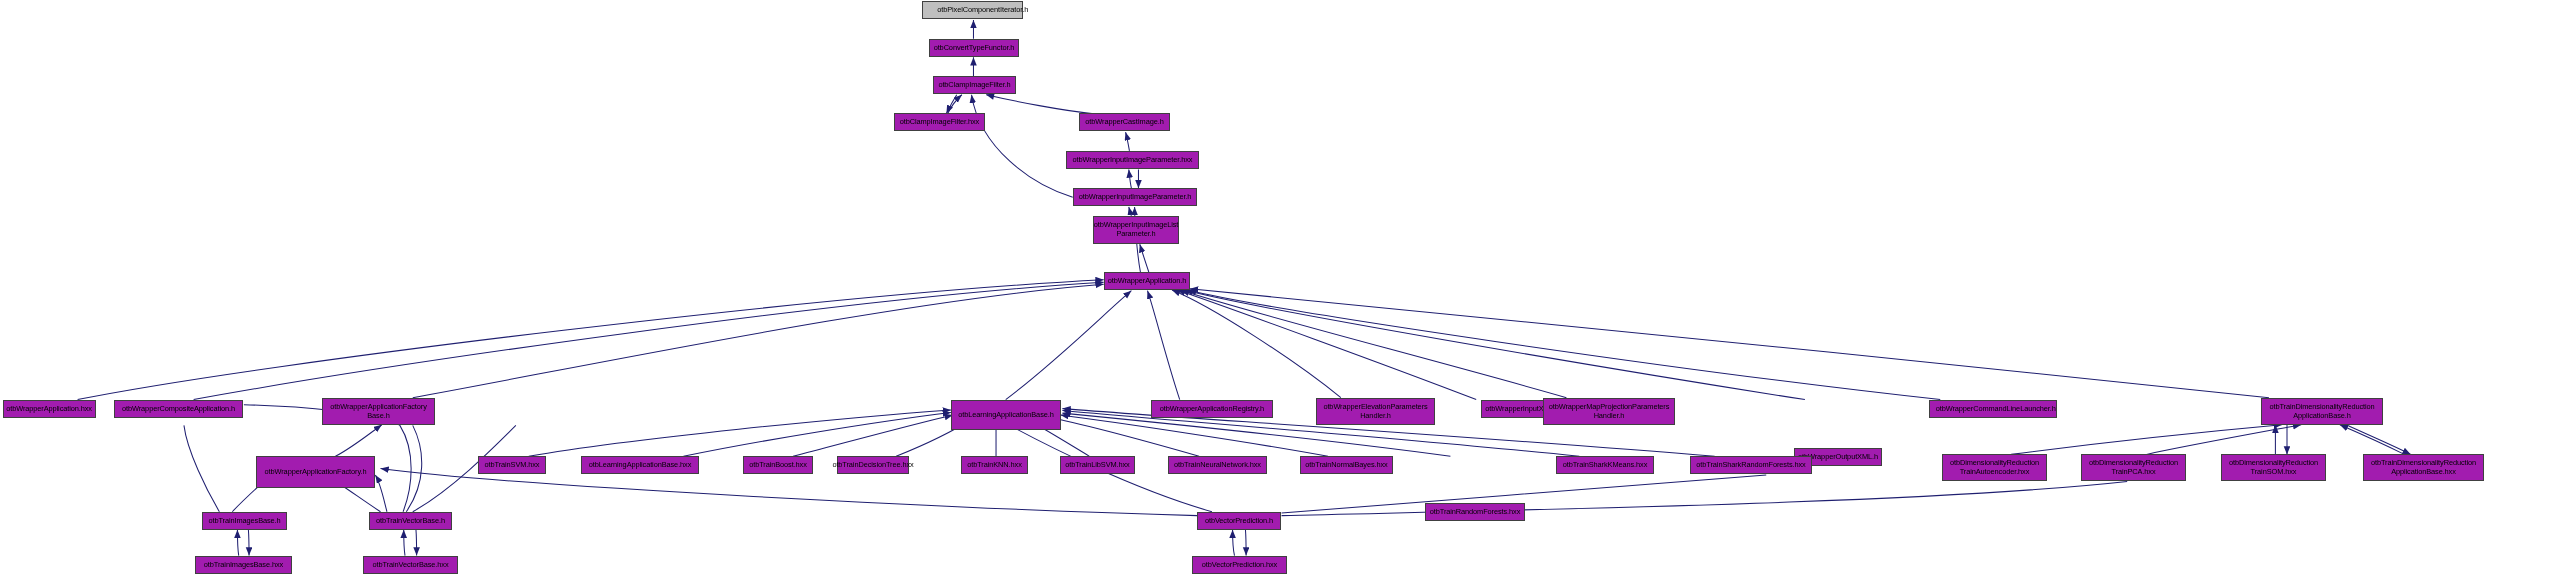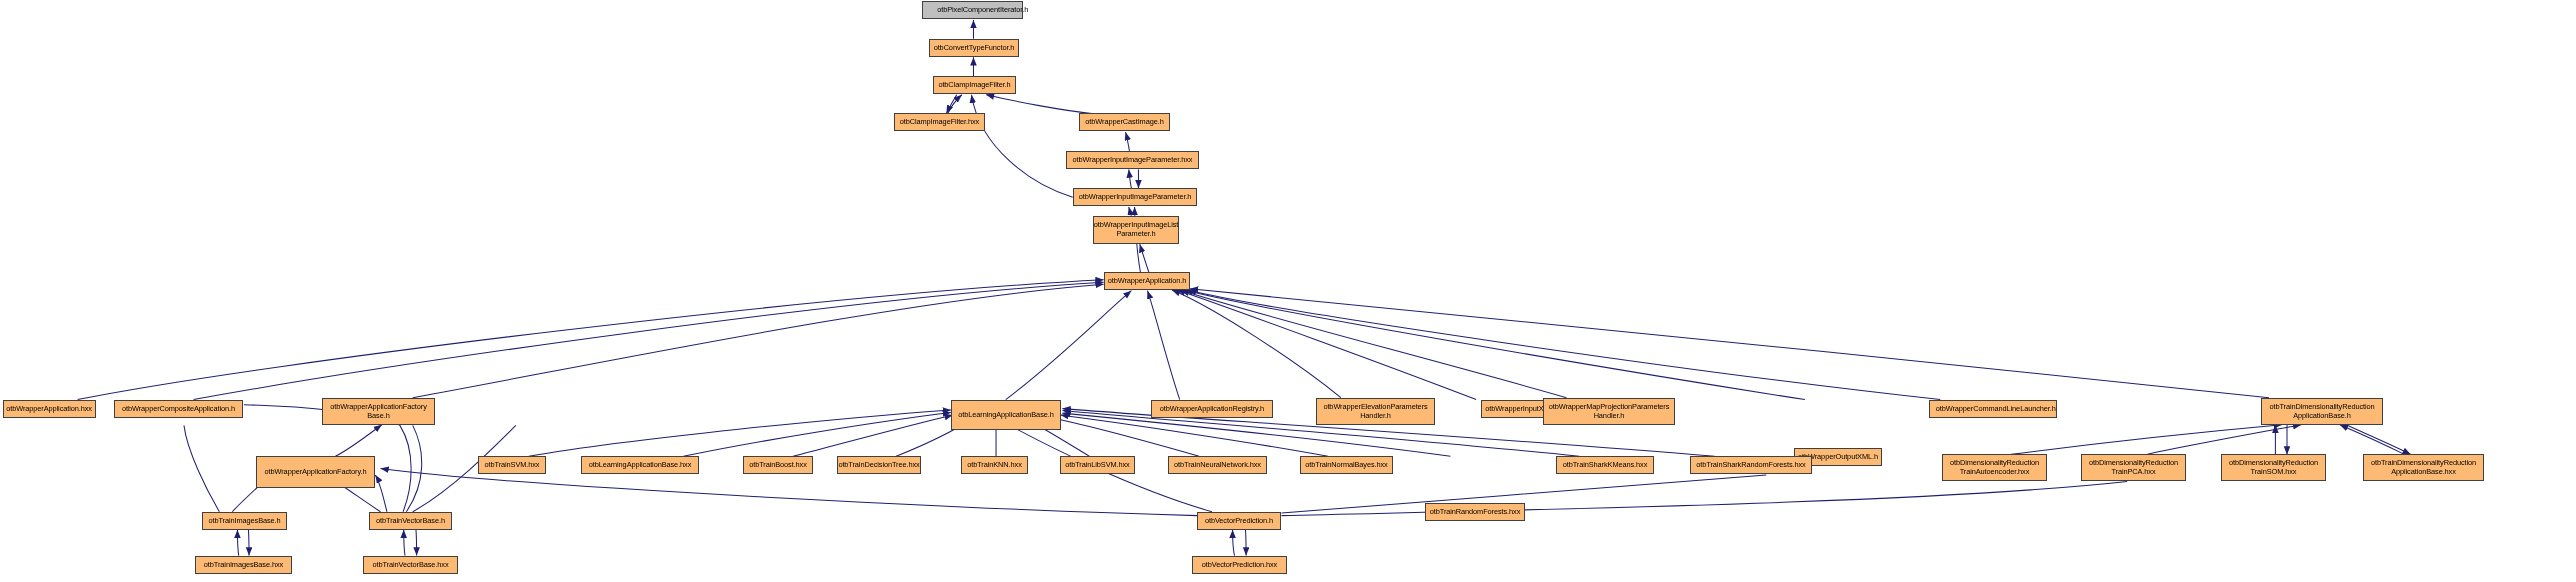--- a/index.html
+++ b/index.html
@@ -21,21 +21,21 @@
     left: 0;
     top: 0;
     width: 2576px;
     height: 582px;
     pointer-events: none;
   }
   .node {
     position: absolute;
     box-sizing: border-box;
     border: 0.6px solid #404040;
-    background: #fdba74;
+    background: #a21caf;
     color: #000000;
     font-size: 7.4px;
     line-height: 8.7px;
     text-align: center;
     display: flex;
     align-items: center;
     justify-content: center;
     white-space: pre-line;
     letter-spacing: -0.1px;
     padding: 0 2.6px;
@@ -146,21 +146,21 @@
       <div class="node" style="left: 1543px; top: 398px; width: 132px; height: 27px;">otbWrapperMapProjectionParameters
 Handler.h</div>
       <div class="node" style="left: 1794px; top: 400px; width: 88px; height: 18px; margin-top: 48px;">otbWrapperOutputXML.h</div>
       <div class="node" style="left: 1929px; top: 400px; width: 128px; height: 18px; padding-left: 8px;">otbWrapperCommandLineLauncher.h</div>
       <div class="node" style="left: 2261px; top: 398px; width: 122px; height: 27px;">otbTrainDimensionalityReduction
 ApplicationBase.h</div>
       <div class="node" style="left: 256px; top: 456px; width: 119px; height: 32px;">otbWrapperApplicationFactory.h</div>
       <div class="node" style="left: 478px; top: 456px; width: 68px; height: 18px;">otbTrainSVM.hxx</div>
       <div class="node" style="left: 581px; top: 456px; width: 118px; height: 18px;">otbLearningApplicationBase.hxx</div>
       <div class="node" style="left: 743px; top: 456px; width: 70px; height: 18px;">otbTrainBoost.hxx</div>
-      <div class="node" style="left: 837px; top: 456px; width: 84px; height: 18px;">otbTrainDecisionTree.hxx</div>
+      <div class="node" style="left: 837px; top: 456px; width: 72px; height: 18px;">otbTrainDecisionTree.hxx</div>
       <div class="node" style="left: 961px; top: 456px; width: 67px; height: 18px;">otbTrainKNN.hxx</div>
       <div class="node" style="left: 1060px; top: 456px; width: 75px; height: 18px;">otbTrainLibSVM.hxx</div>
       <div class="node" style="left: 1168px; top: 456px; width: 99px; height: 18px;">otbTrainNeuralNetwork.hxx</div>
       <div class="node" style="left: 1300px; top: 456px; width: 93px; height: 18px;">otbTrainNormalBayes.hxx</div>
       <div class="node" style="left: 1425px; top: 456px; width: 100px; height: 18px; margin-top: 47px;">otbTrainRandomForests.hxx</div>
       <div class="node" style="left: 1556px; top: 456px; width: 98px; height: 18px;">otbTrainSharkKMeans.hxx</div>
       <div class="node" style="left: 1690px; top: 456px; width: 122px; height: 18px;">otbTrainSharkRandomForests.hxx</div>
       <div class="node" style="left: 1942px; top: 454px; width: 105px; height: 27px;">otbDimensionalityReduction
 TrainAutoencoder.hxx</div>
       <div class="node" style="left: 2081px; top: 454px; width: 105px; height: 27px;">otbDimensionalityReduction

